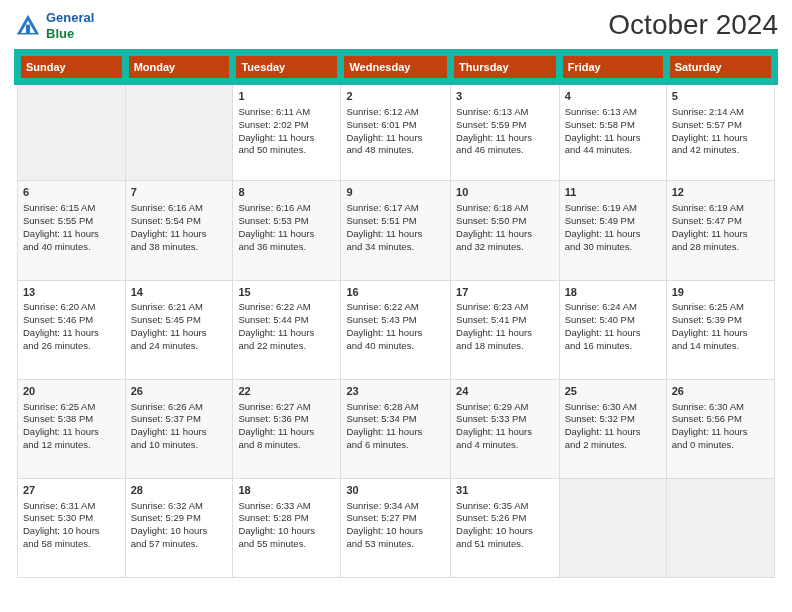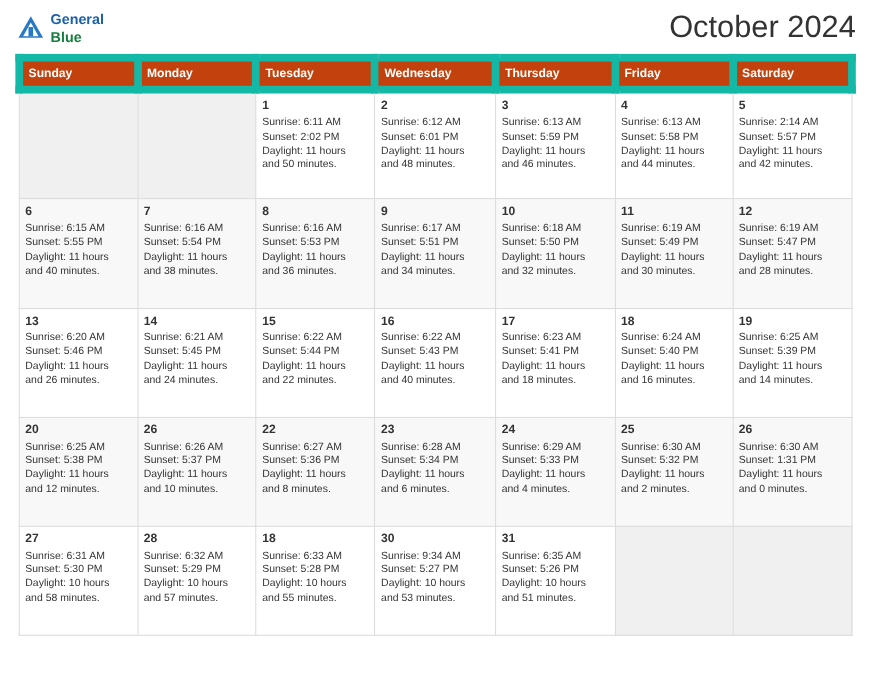--- a/index.html
+++ b/index.html
@@ -309,21 +309,21 @@
           <td>
             <span class="day-num">25</span>
             <div>Sunrise: 6:30 AM</div>
             <div>Sunset: 5:32 PM</div>
             <div>Daylight: 11 hours</div>
             <div>and 2 minutes.</div>
           </td>
           <td>
             <span class="day-num">26</span>
             <div>Sunrise: 6:30 AM</div>
-            <div>Sunset: 1:31 PM</div>
+            <div>Sunset: 5:56 PM</div>
             <div>Daylight: 11 hours</div>
             <div>and 0 minutes.</div>
           </td>
         </tr>
         <tr>
           <td>
             <span class="day-num">27</span>
             <div>Sunrise: 6:31 AM</div>
             <div>Sunset: 5:30 PM</div>
             <div>Daylight: 10 hours</div>

